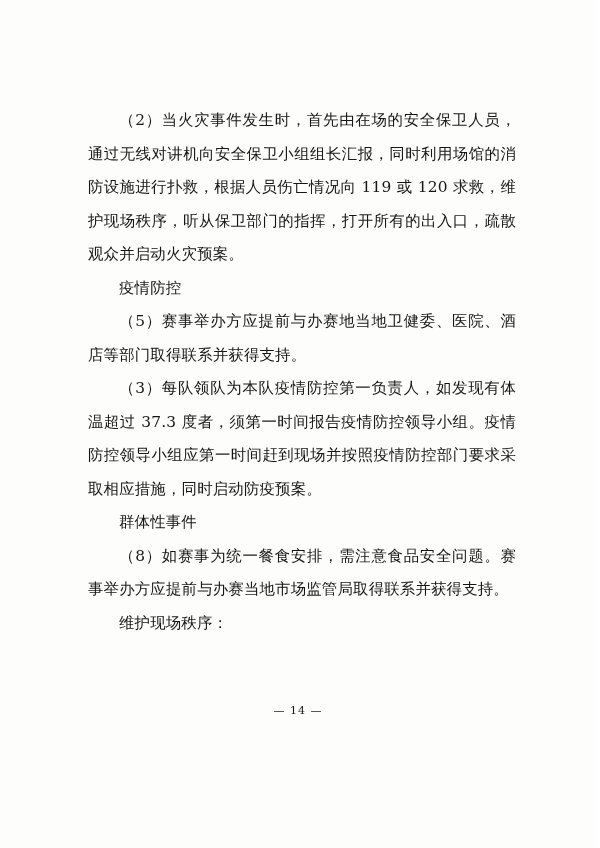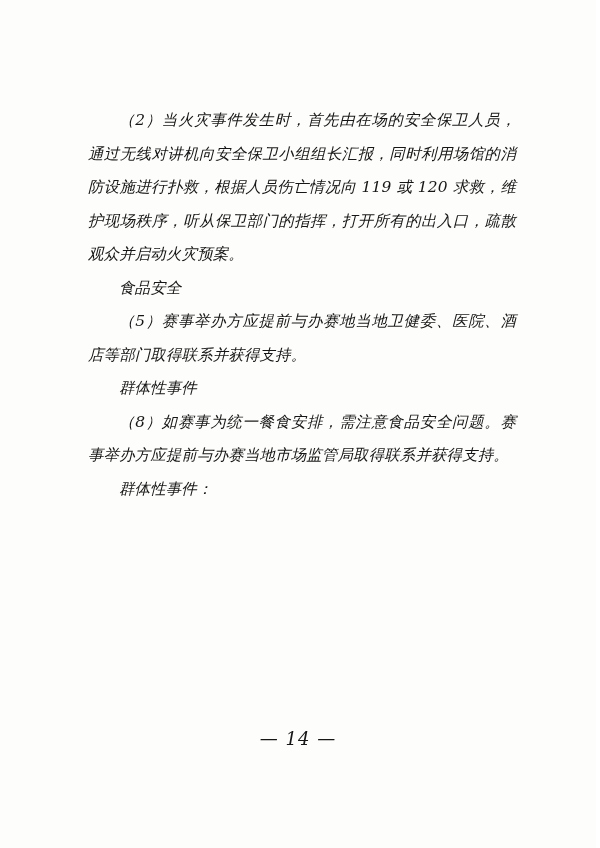--- a/index.html
+++ b/index.html
@@ -12,21 +12,20 @@
     background: #ffffff;
     font-family: "DejaVu Serif", "Liberation Serif", serif;
     color: #1a1a1a;
     overflow: hidden;
   }
   .page {
     position: relative;
     width: 596px;
     height: 848px;
     background: #fdfdfb;
-    font-style: italic;
   }
   .content {
     position: absolute;
     left: 88px;
     top: 104px;
     width: 428px;
   }
   .para {
     font-size: 15.4px;
     line-height: 33.5px;
@@ -36,34 +35,35 @@
     margin: 0;
     color: #161616;
   }
   .indent {
     text-indent: 31px;
   }
   .footer {
     position: absolute;
     left: 0;
     right: 0;
-    top: 728px;
+    top: 704px;
     text-align: center;
-    font-size: 18px;
+    font-size: 11px;
     letter-spacing: 1px;
     color: #161616;
     font-family: "DejaVu Serif", "Liberation Serif", serif;
   }
 </style>
 </head>
 <body>
 
 <div class="page">
   <div class="content">
     <p class="para indent">（2）当火灾事件发生时，首先由在场的安全保卫人员，通过无线对讲机向安全保卫小组组长汇报，同时利用场馆的消防设施进行扑救，根据人员伤亡情况向 119 或 120 求救，维护现场秩序，听从保卫部门的指挥，打开所有的出入口，疏散观众并启动火灾预案。</p>
-    <p class="para indent">食品安全</p>
+    <p class="para indent">疫情防控</p>
     <p class="para indent">（5）赛事举办方应提前与办赛地当地卫健委、医院、酒店等部门取得联系并获得支持。</p>
+    <p class="para indent">（3）每队领队为本队疫情防控第一负责人，如发现有体温超过 37.3 度者，须第一时间报告疫情防控领导小组。疫情防控领导小组应第一时间赶到现场并按照疫情防控部门要求采取相应措施，同时启动防疫预案。</p>
     <p class="para indent">群体性事件</p>
     <p class="para indent">（8）如赛事为统一餐食安排，需注意食品安全问题。赛事举办方应提前与办赛当地市场监管局取得联系并获得支持。</p>
-    <p class="para indent">群体性事件：</p>
+    <p class="para indent">维护现场秩序：</p>
   </div>
   <div class="footer">— 14 —</div>
 </div>
 
 </body></html>

